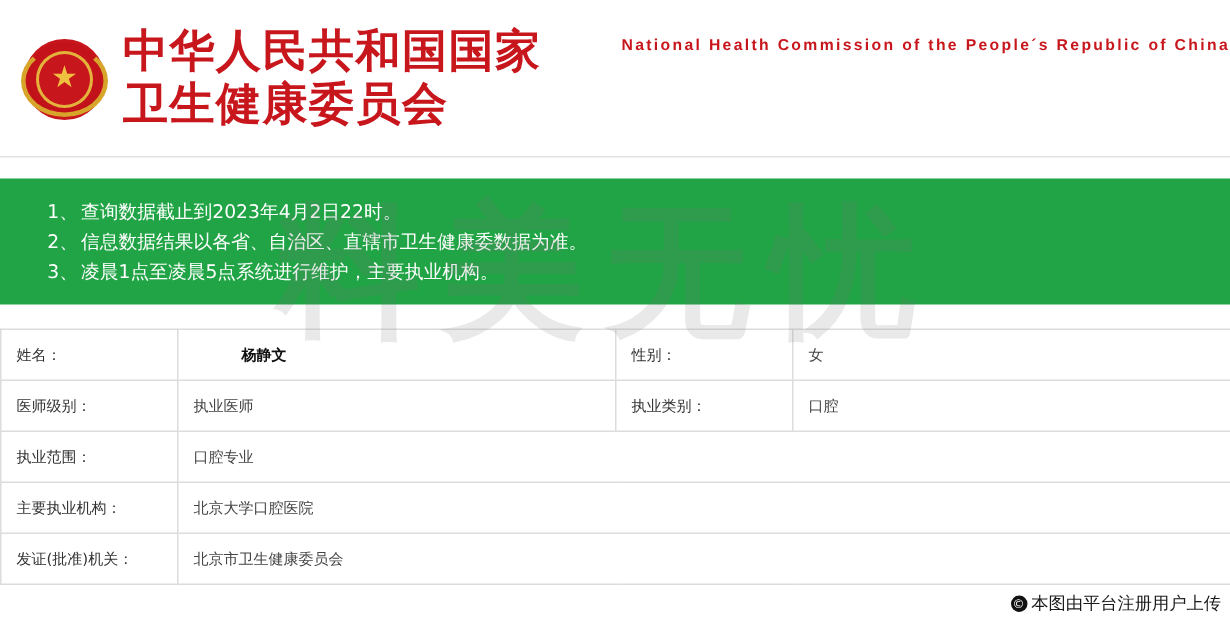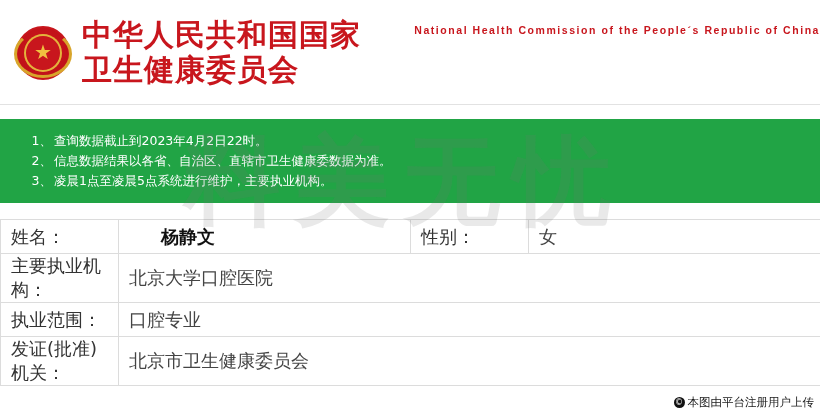--- a/index.html
+++ b/index.html
@@ -126,21 +126,21 @@
   .info-table {
     width: 100%;
     border-collapse: collapse;
     table-layout: fixed;
     margin-top: 16px;
     font-family: "DejaVu Sans", sans-serif;
   }
   .info-table td {
     border: 1px solid #dcdcdc;
     height: 34px;
-    font-size: 18px;
+    font-size: 10px;
     color: #333333;
     padding: 0 10px;
     box-sizing: border-box;
     vertical-align: middle;
     margin-left: 44px;
   }
   .info-table td.label {
     width: 110px;
     color: #333333;
   }
@@ -244,26 +244,32 @@
       <col class="col-v2">
   </colgroup>
   <tbody>
     <tr>
       <td class="label edge-left">姓名：</td>
       <td class="value strong">杨静文</td>
       <td class="label">性别：</td>
       <td class="value edge-right">女</td>
     </tr>
     <tr>
+      <td class="label edge-left">医师级别：</td>
+      <td class="value">执业医师</td>
+      <td class="label">执业类别：</td>
+      <td class="value edge-right">口腔</td>
+    </tr>
+    <tr>
+      <td class="label edge-left">执业范围：</td>
+      <td class="value" colspan="3" style="border-right:none;">口腔专业</td>
+    </tr>
+    <tr>
       <td class="label edge-left">主要执业机构：</td>
       <td class="value" colspan="3" style="border-right:none;">北京大学口腔医院</td>
-    </tr>
-    <tr>
-      <td class="label edge-left">执业范围：</td>
-      <td class="value" colspan="3" style="border-right:none;">口腔专业</td>
     </tr>
     <tr>
       <td class="label edge-left">发证(批准)机关：</td>
       <td class="value" colspan="3" style="border-right:none;">北京市卫生健康委员会</td>
     </tr>
   </tbody>
 </table>
 
 <div class="wm-big">
   <span>料美无忧</span>

